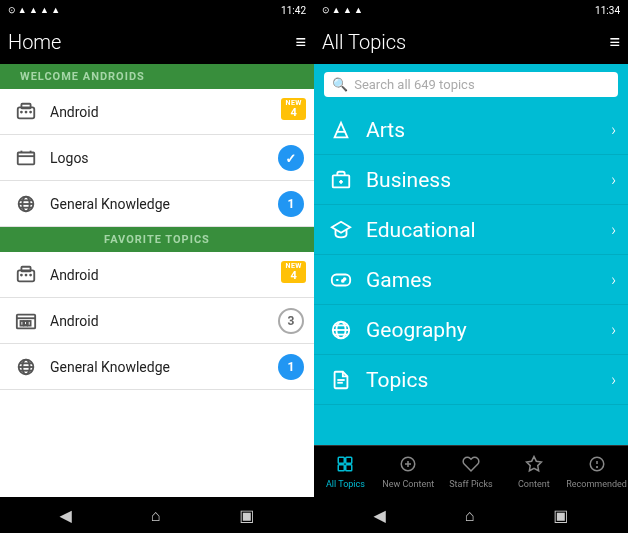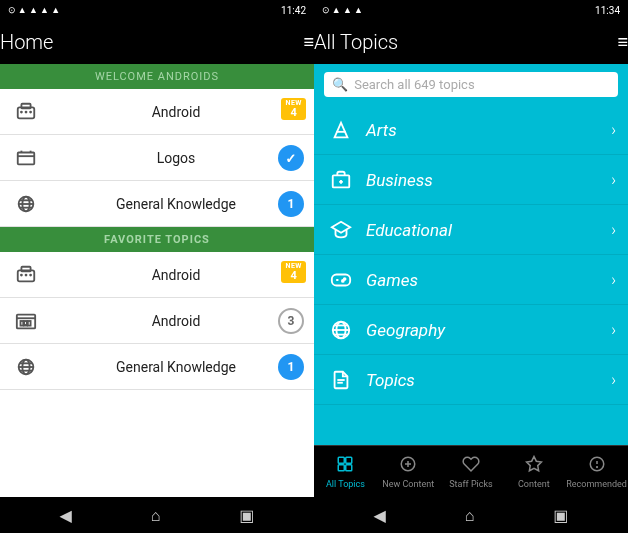--- a/index.html
+++ b/index.html
@@ -29,21 +29,21 @@
       padding: 3px 8px;
       display: flex;
       justify-content: space-between;
       align-items: center;
       height: 20px;
     }
 
     .app-header {
       background: #000;
       color: #fff;
-      padding: 8px 0;
+      padding: 8px 8px;
       display: flex;
       justify-content: space-between;
       align-items: center;
       height: 44px;
     }
 
     .app-header-title {
       font-size: 20px;
       font-weight: 300;
       color: #fff;
@@ -52,40 +52,38 @@
     .hamburger-icon {
       font-size: 18px;
       color: #fff;
       cursor: pointer;
     }
 
     .section-header {
       background: #388E3C;
       color: #A5D6A7;
       font-size: 11px;
-      font-weight: 400;
+      font-weight: 700;
       letter-spacing: 1px;
-      padding: 6px 12px;
-      text-align: center;
+      padding: 6px 20px;
     }
 
     .topic-list {
       background: #fff;
       flex: 1;
     }
 
     .topic-item {
       display: flex;
       align-items: center;
       padding: 10px 12px;
       border-bottom: 1px solid #e0e0e0;
       background: #fff;
       position: relative;
       height: 46px;
-      text-align: center;
     }
 
     .topic-item-icon {
       width: 28px;
       height: 28px;
       margin-right: 10px;
       display: flex;
       align-items: center;
       justify-content: center;
       color: #555;
@@ -207,25 +205,24 @@
       margin-right: 10px;
       display: flex;
       align-items: center;
       justify-content: center;
       color: #fff;
       font-size: 18px;
       flex-shrink: 0;
     }
 
     .topic-row-label {
-      font-size: 17px;
+      font-size: 21px;
       color: #fff;
       font-weight: 400;
       flex: 1;
-      font-style: italic;
     }
 
     .chevron {
       color: #fff;
       font-size: 16px;
       font-weight: 300;
     }
 
     .bottom-nav {
       background: #000;

